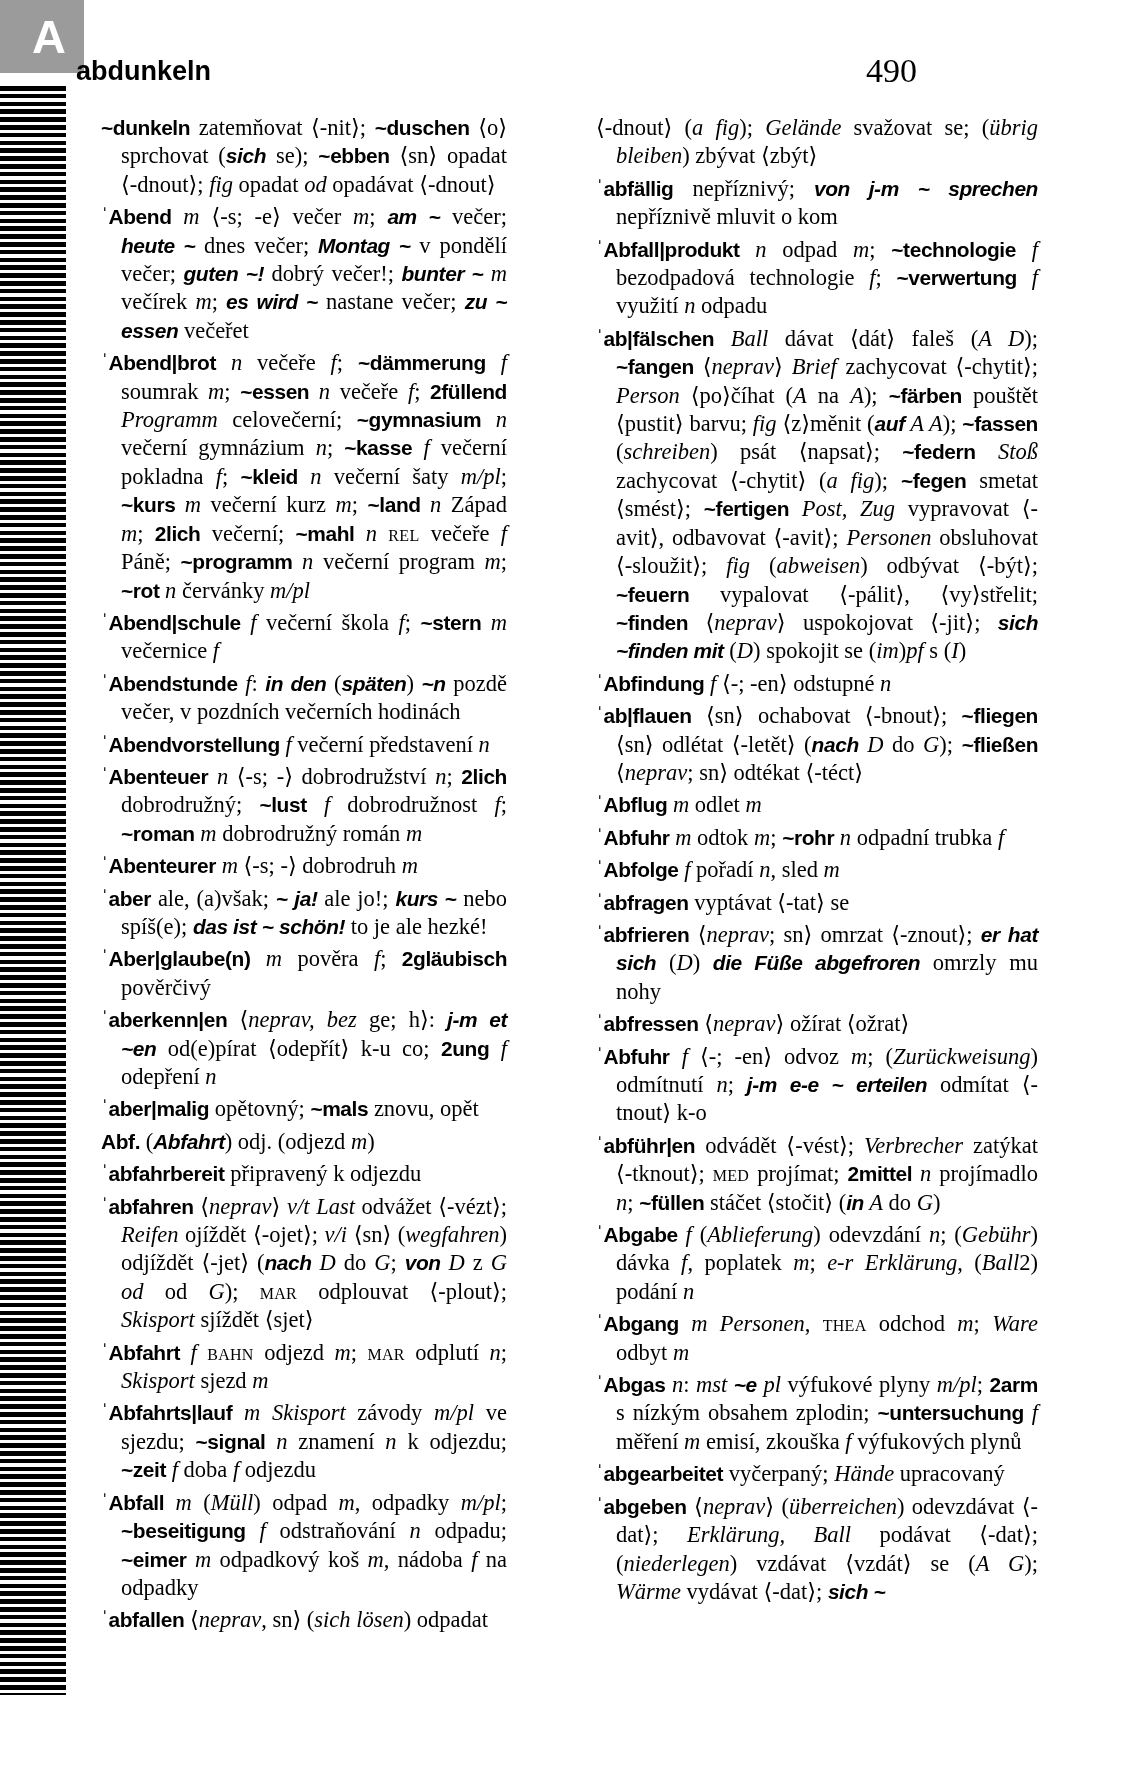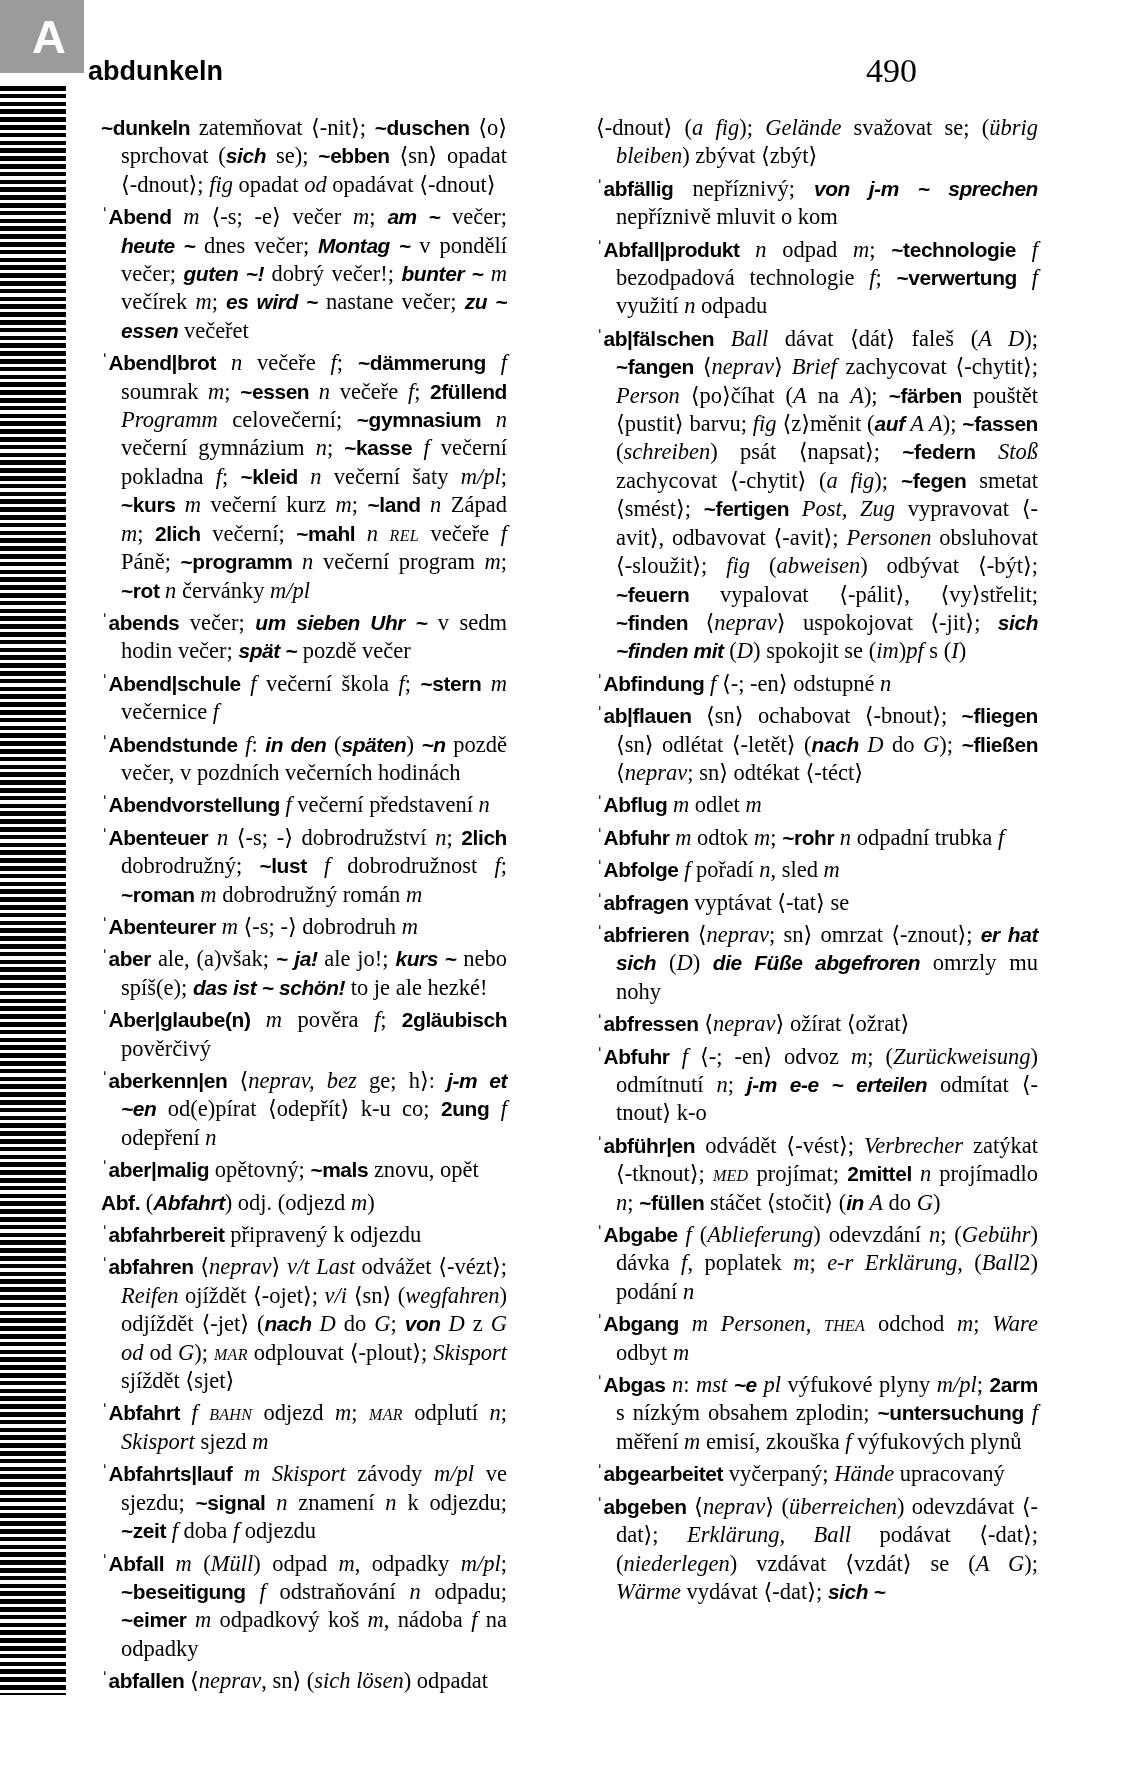--- a/index.html
+++ b/index.html
@@ -14,21 +14,21 @@
   }
   .letter-tab span{
     font-family:"Liberation Sans","DejaVu Sans",sans-serif;
     font-weight:bold;font-size:47px;color:#fff;padding-left:14px;line-height:1;
   }
   .thumb-stripes{
     position:absolute;left:0;top:86px;width:66px;height:1609px;
     background:repeating-linear-gradient(to bottom,#000 0px,#000 4.6px,#fff 4.6px,#fff 7.8px);
   }
   .header-word{
-    position:absolute;left:88px;top:57px;
+    position:absolute;left:76px;top:57px;
     font-family:"Liberation Sans","DejaVu Sans",sans-serif;
     font-weight:bold;font-size:27px;line-height:1.1;
   }
   .page-number{
     position:absolute;left:866px;top:52px;font-size:34px;line-height:1.1;
   }
   .col{position:absolute;top:110px;}
   .col-left{left:97px;width:414px;}
   .col-right{left:592px;width:450px;}
   p.entry{
@@ -37,40 +37,39 @@
   }
   .hw{
     font-family:"Liberation Sans","DejaVu Sans",sans-serif;
     font-weight:bold;font-size:0.93em;letter-spacing:-0.4px;
   }
   .bi{
     font-family:"Liberation Sans","DejaVu Sans",sans-serif;
     font-weight:bold;font-style:italic;font-size:0.93em;letter-spacing:-0.4px;
   }
   .it{font-style:italic;}
-  .sc{font-variant:small-caps;letter-spacing:0.3px;font-style:italic;}
+  .sc{font-variant:small-caps;letter-spacing:0.3px;}
 </style>
 </head>
 <body>
 
 <div class="letter-tab">
   <span>A</span>
 </div>
 
 <div class="thumb-stripes"></div>
 
 <div class="header-word">abdunkeln</div>
 
 <div class="page-number">490</div>
 
 <div class="col col-left" id="col-left">
     <p class="entry"><span class="hw">~dunkeln</span><span> zatemňovat ⟨-nit⟩; </span><span class="hw">~duschen</span><span> ⟨o⟩sprchovat (</span><span class="bi">sich</span><span> se); </span><span class="hw">~ebben</span><span> ⟨sn⟩ opadat ⟨-dnout⟩; </span><span class="it">fig</span><span> opadat </span><span class="it">od</span><span> opadávat ⟨-dnout⟩</span></p>
     <p class="entry"><span>ˈ</span><span class="hw">Abend</span><span class="it"> m</span><span> ⟨-s; -e⟩ večer </span><span class="it">m</span><span>; </span><span class="bi">am ~</span><span> večer; </span><span class="bi">heute ~</span><span> dnes večer; </span><span class="bi">Montag ~</span><span> v pondělí večer; </span><span class="bi">guten ~!</span><span> dobrý večer!; </span><span class="bi">bunter ~</span><span class="it"> m</span><span> večírek </span><span class="it">m</span><span>; </span><span class="bi">es wird ~</span><span> nastane večer; </span><span class="bi">zu ~ essen</span><span> večeřet</span></p>
     <p class="entry"><span>ˈ</span><span class="hw">Abend|brot</span><span class="it"> n</span><span> večeře </span><span class="it">f</span><span>; </span><span class="hw">~dämmerung</span><span class="it"> f</span><span> soumrak </span><span class="it">m</span><span>; </span><span class="hw">~essen</span><span class="it"> n</span><span> večeře </span><span class="it">f</span><span>; </span><span class="hw">2füllend</span><span class="it"> Programm</span><span> celovečerní; </span><span class="hw">~gymnasium</span><span class="it"> n</span><span> večerní gymnázium </span><span class="it">n</span><span>; </span><span class="hw">~kasse</span><span class="it"> f</span><span> večerní pokladna </span><span class="it">f</span><span>; </span><span class="hw">~kleid</span><span class="it"> n</span><span> večerní šaty </span><span class="it">m/pl</span><span>; </span><span class="hw">~kurs</span><span class="it"> m</span><span> večerní kurz </span><span class="it">m</span><span>; </span><span class="hw">~land</span><span class="it"> n</span><span> Západ </span><span class="it">m</span><span>; </span><span class="hw">2lich</span><span> večerní; </span><span class="hw">~mahl</span><span class="it"> n</span><span> </span><span class="sc">rel</span><span> večeře </span><span class="it">f</span><span> Páně; </span><span class="hw">~programm</span><span class="it"> n</span><span> večerní program </span><span class="it">m</span><span>; </span><span class="hw">~rot</span><span class="it"> n</span><span> červánky </span><span class="it">m/pl</span></p>
-    <p class="entry"><span>ˈ</span><span class="hw">abends</span><span> večer; </span><span class="bi">um sieben Uhr ~</span><span> v sedm hodin večer; </span><span class="bi">spät ~</span><span> pozdě večer</span></p>
     <p class="entry"><span>ˈ</span><span class="hw">Abend|schule</span><span class="it"> f</span><span> večerní škola </span><span class="it">f</span><span>; </span><span class="hw">~stern</span><span class="it"> m</span><span> večernice </span><span class="it">f</span></p>
     <p class="entry"><span>ˈ</span><span class="hw">Abendstunde</span><span class="it"> f</span><span>: </span><span class="bi">in den</span><span> (</span><span class="bi">späten</span><span>) </span><span class="bi">~n</span><span> pozdě večer, v pozdních večerních hodinách</span></p>
     <p class="entry"><span>ˈ</span><span class="hw">Abendvorstellung</span><span class="it"> f</span><span> večerní představení </span><span class="it">n</span></p>
     <p class="entry"><span>ˈ</span><span class="hw">Abenteuer</span><span class="it"> n</span><span> ⟨-s; -⟩ dobrodružství </span><span class="it">n</span><span>; </span><span class="hw">2lich</span><span> dobrodružný; </span><span class="hw">~lust</span><span class="it"> f</span><span> dobrodružnost </span><span class="it">f</span><span>; </span><span class="hw">~roman</span><span class="it"> m</span><span> dobrodružný román </span><span class="it">m</span></p>
     <p class="entry"><span>ˈ</span><span class="hw">Abenteurer</span><span class="it"> m</span><span> ⟨-s; -⟩ dobrodruh </span><span class="it">m</span></p>
     <p class="entry"><span>ˈ</span><span class="hw">aber</span><span> ale, (a)však; </span><span class="bi">~ ja!</span><span> ale jo!; </span><span class="bi">kurs ~</span><span> nebo spíš(e); </span><span class="bi">das ist ~ schön!</span><span> to je ale hezké!</span></p>
     <p class="entry"><span>ˈ</span><span class="hw">Aber|glaube(n)</span><span class="it"> m</span><span> pověra </span><span class="it">f</span><span>; </span><span class="hw">2gläubisch</span><span> pověrčivý</span></p>
     <p class="entry"><span>ˈ</span><span class="hw">aberkenn|en</span><span> ⟨</span><span class="it">neprav, bez</span><span> ge; h⟩: </span><span class="bi">j-m et ~en</span><span> od(e)pírat ⟨odepřít⟩ k-u co; </span><span class="hw">2ung</span><span class="it"> f</span><span> odepření </span><span class="it">n</span></p>
     <p class="entry"><span>ˈ</span><span class="hw">aber|malig</span><span> opětovný; </span><span class="hw">~mals</span><span> znovu, opět</span></p>
     <p class="entry"><span class="hw">Abf.</span><span> (</span><span class="bi">Abfahrt</span><span>) odj. (odjezd </span><span class="it">m</span><span>)</span></p>

